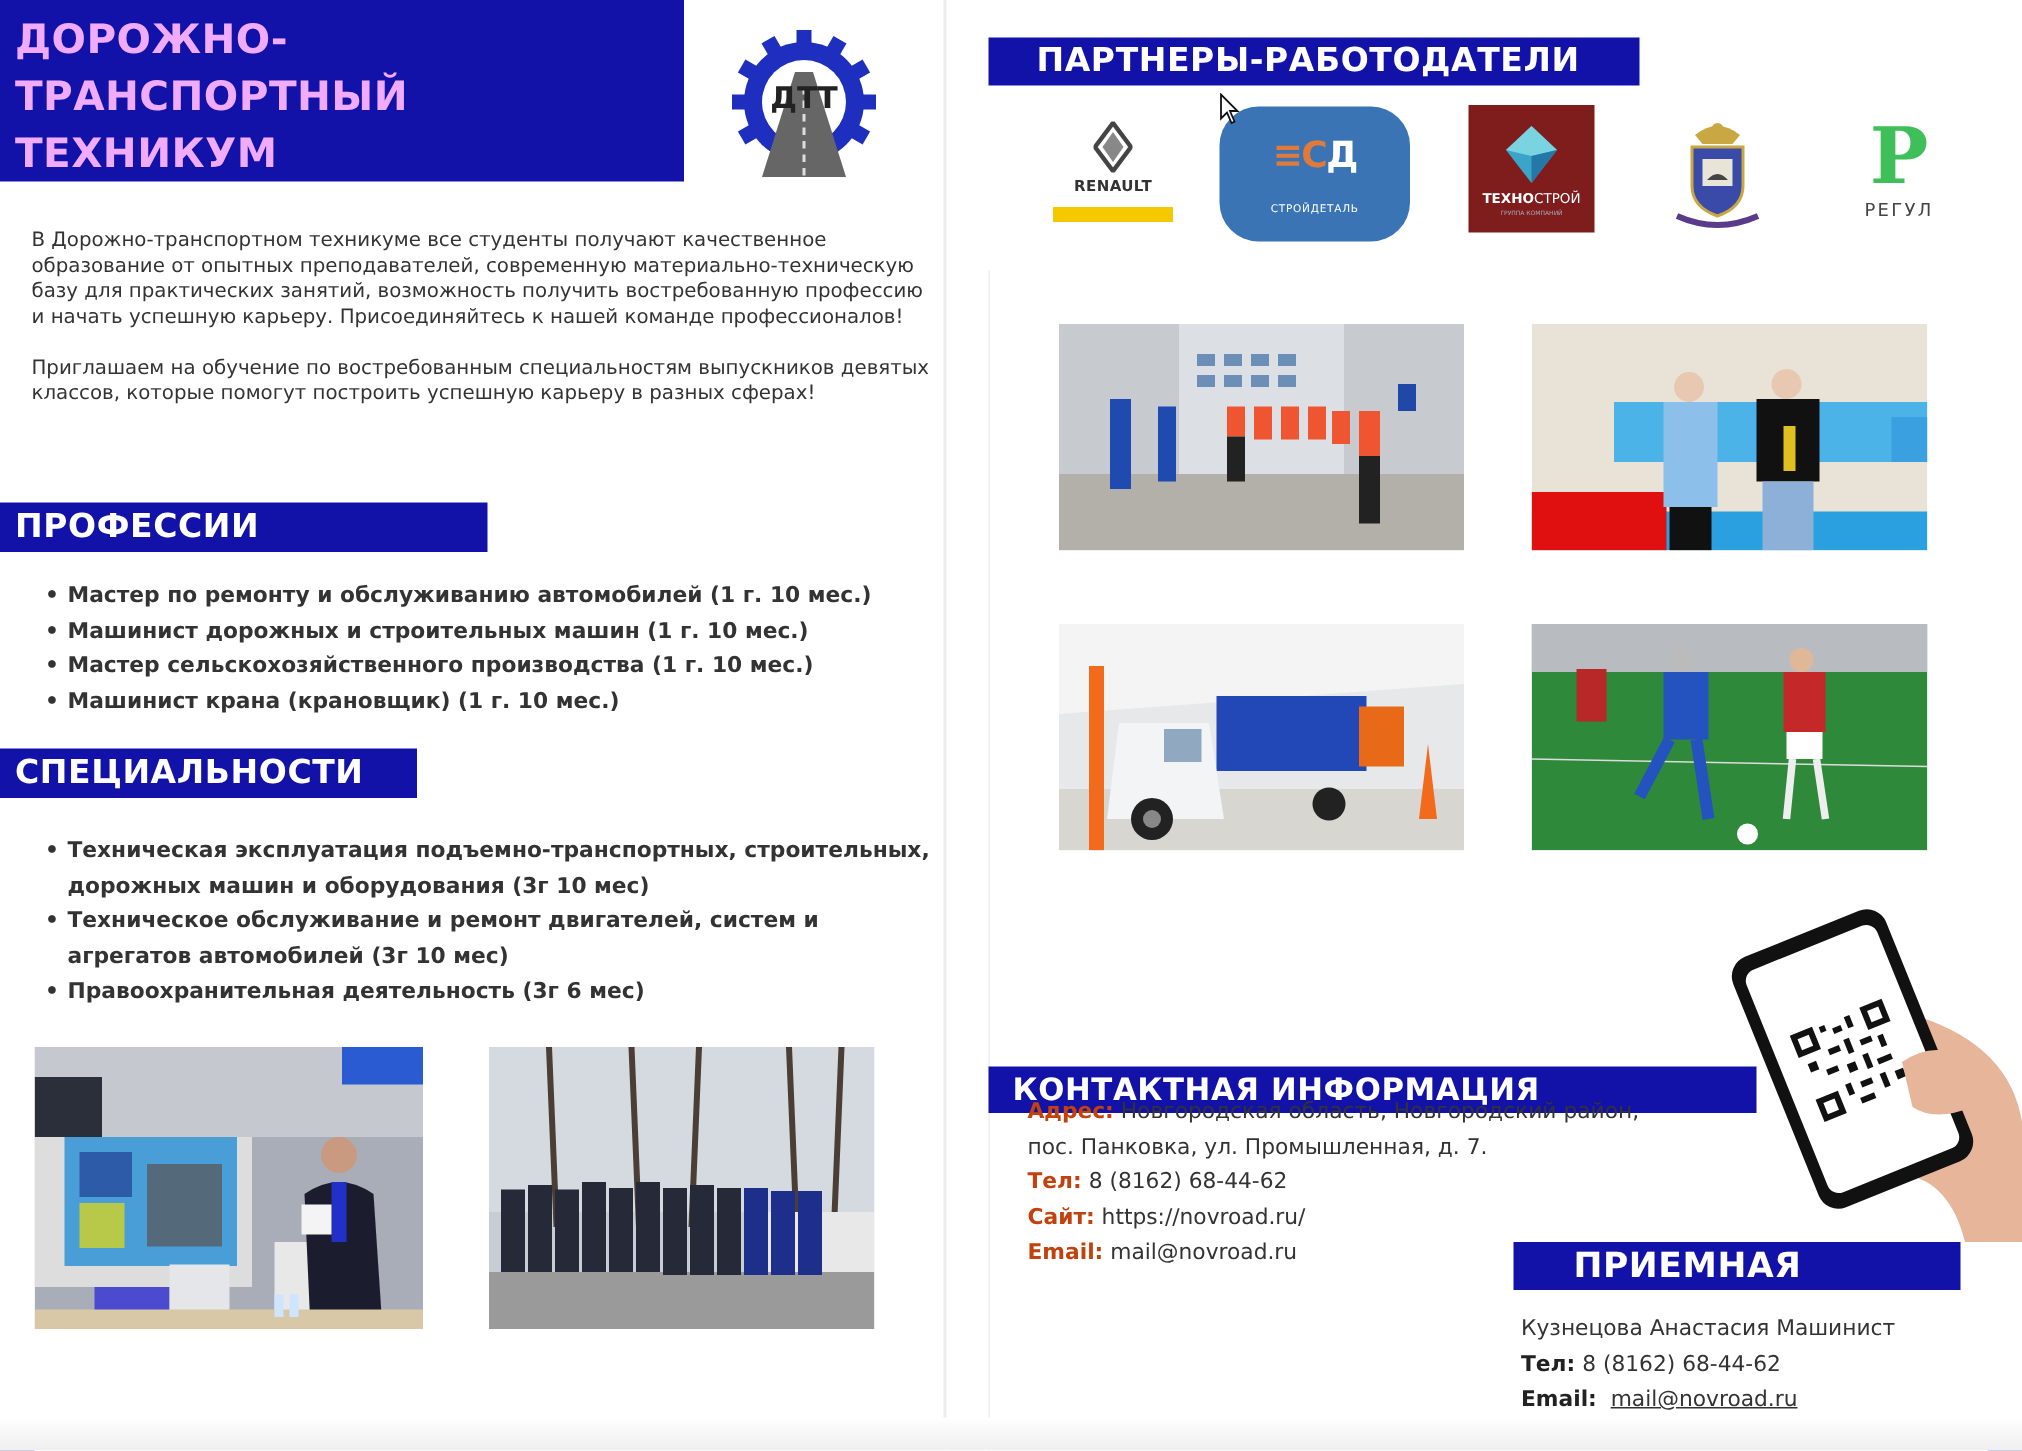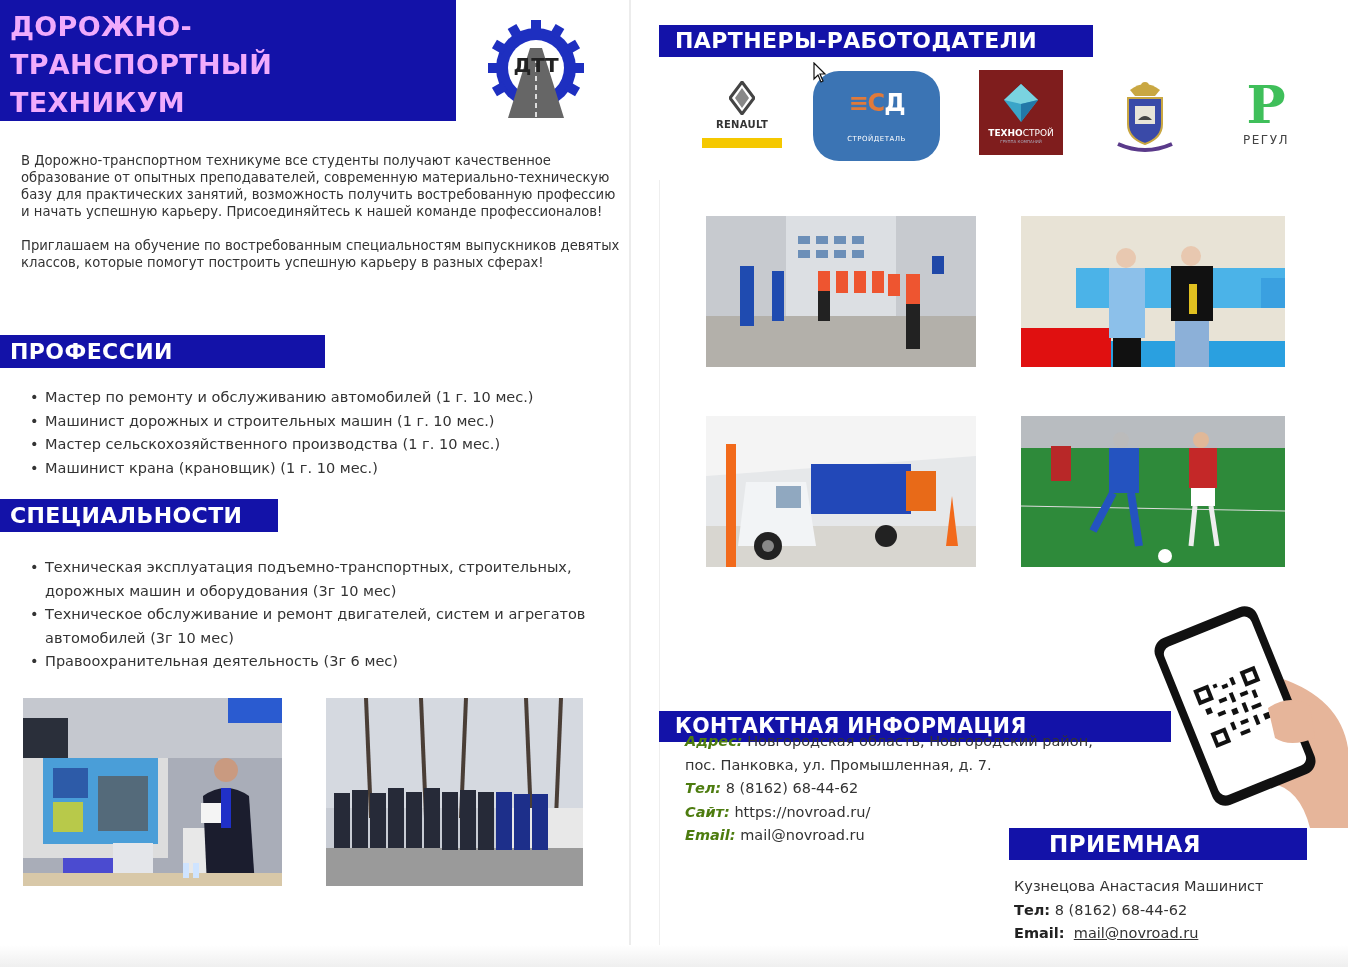--- a/index.html
+++ b/index.html
@@ -23,33 +23,33 @@
   .logo { position: absolute; left: 486px; top: 18px; width: 100px; height: 102px; }
 
   .intro { position: absolute; left: 21px; top: 152px; width: 600px; font-size: 13.2px; line-height: 17px; color: #333; }
   .intro p + p { margin-top: 17px; }
 
   .section-bar { position: absolute; height: 33px; color: #fff; font-weight: bold; font-size: 22px; line-height: 33px; padding-left: 10px; letter-spacing: 0.4px; }
   .bar-prof { left: 0; top: 335px; width: 325px; }
   .bar-spec { left: 0; top: 499px; width: 278px; }
 
   ul.list { position: absolute; left: 30px; list-style: none; color: #333; font-size: 14.5px; }
-  ul.list li { position: relative; padding-left: 15px; }
+  ul.list li { position: relative; padding-left: 15px; font-weight: bold; }
   ul.list li::before { content: "•"; position: absolute; left: 0; top: 0; }
   .list-prof { top: 386px; width: 590px; line-height: 23.5px; }
   .list-spec { top: 556px; width: 590px; line-height: 23.5px; }
 
   .photo { position: absolute; overflow: hidden; }
   .photo svg { display: block; width: 100%; height: 100%; }
 
   .bottom-tab-left { position: absolute; left: 0; top: 946px; width: 23px; height: 21px; background: #1312a8; }
   .bottom-tab-right { position: absolute; left: 1325px; top: 946px; width: 23px; height: 21px; background: #1312a8; }
 
   
-  .bar-partners { left: 659px; top: 25px; width: 434px; height: 32px; font-size: 22px; line-height: 32px; padding-left: 16px; }
+  .bar-partners { left: 659px; top: 25px; width: 434px; height: 32px; font-size: 22px; line-height: 32px; padding-left: 32px; }
   .partner { position: absolute; display: flex; flex-direction: column; align-items: center; justify-content: center; }
   .p-renault { left: 700px; top: 74px; width: 84px; height: 80px; }
   .renault-diamond { width: 26px; height: 34px; }
   .renault-text { font-size: 10px; font-weight: bold; color: #333; margin-top: 4px; letter-spacing: 0.3px; }
   .renault-bar { width: 80px; height: 10px; background: #f5c800; margin-top: 8px; }
   .p-sd { left: 813px; top: 71px; width: 127px; height: 90px; background: #3b74b4; border-radius: 26px; }
   .sd-mark { color: #fff; font-weight: bold; font-size: 24px; letter-spacing: -1px; }
   .sd-mark span { color: #e07a3a; }
   .sd-text { color: #fff; font-size: 7px; font-weight: normal; letter-spacing: 0.5px; margin-top: 18px; }
   .p-techno { left: 979px; top: 70px; width: 84px; height: 85px; background: #7f1d1d; }
@@ -57,21 +57,21 @@
   .techno-text { color: #fff; font-size: 9px; margin-top: 4px; }
   .techno-text b { font-weight: bold; }
   .techno-sub { color: #aab; font-size: 4px; margin-top: 1px; }
   .p-police { left: 1110px; top: 76px; width: 70px; height: 80px; }
   .p-regul { left: 1230px; top: 78px; width: 72px; height: 70px; }
   .regul-p { color: #3fbf5a; font-family: "DejaVu Serif", serif; font-size: 52px; line-height: 52px; font-weight: bold; }
   .regul-text { color: #444; font-size: 12px; letter-spacing: 1.5px; margin-top: 2px; }
 
   .bar-contact { left: 659px; top: 683px; width: 512px; height: 31px; font-size: 20.5px; line-height: 31px; padding-left: 16px; margin-top: 28px; }
   .contact { position: absolute; left: 685px; top: 730px; width: 470px; font-size: 14.5px; line-height: 23.5px; color: #333; }
-  .contact b { font-weight: bold; color: #4d7c0f; font-style: italic; }
+  .contact b { font-weight: bold; color: #c2410c; }
 
   .phone { position: absolute; left: 1150px; top: 598px; width: 198px; height: 230px; }
 
   .bar-admission { left: 1009px; top: 828px; width: 298px; height: 32px; font-size: 23px; line-height: 32px; padding-left: 40px; }
   .admission { position: absolute; left: 1014px; top: 875px; width: 330px; font-size: 14.5px; line-height: 23.5px; color: #333; }
   .admission b { font-weight: bold; color: #222; }
   .admission a { color: #333; text-decoration: underline; }
 
   .cursor { position: absolute; left: 813px; top: 62px; width: 14px; height: 22px; }
 </style>

